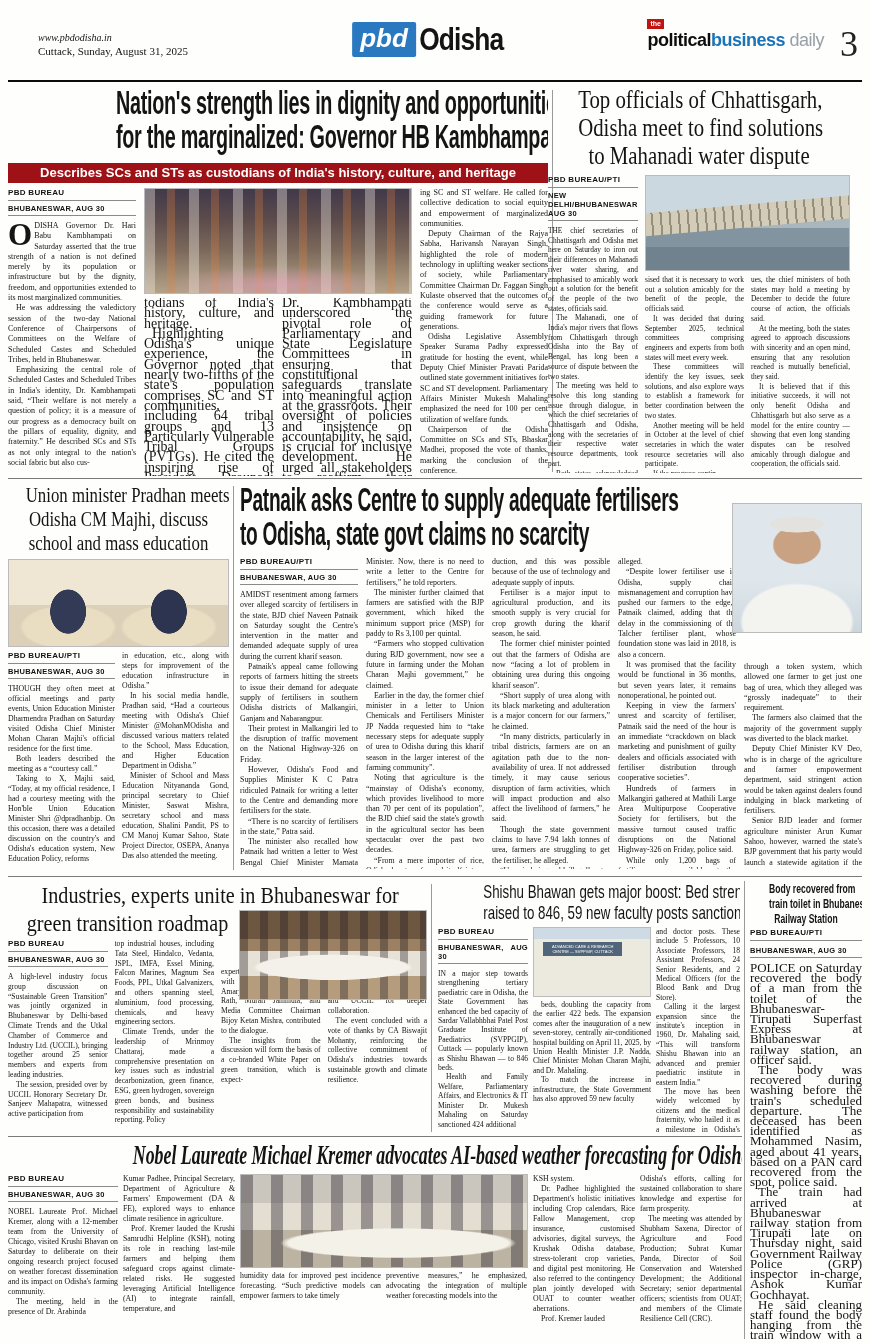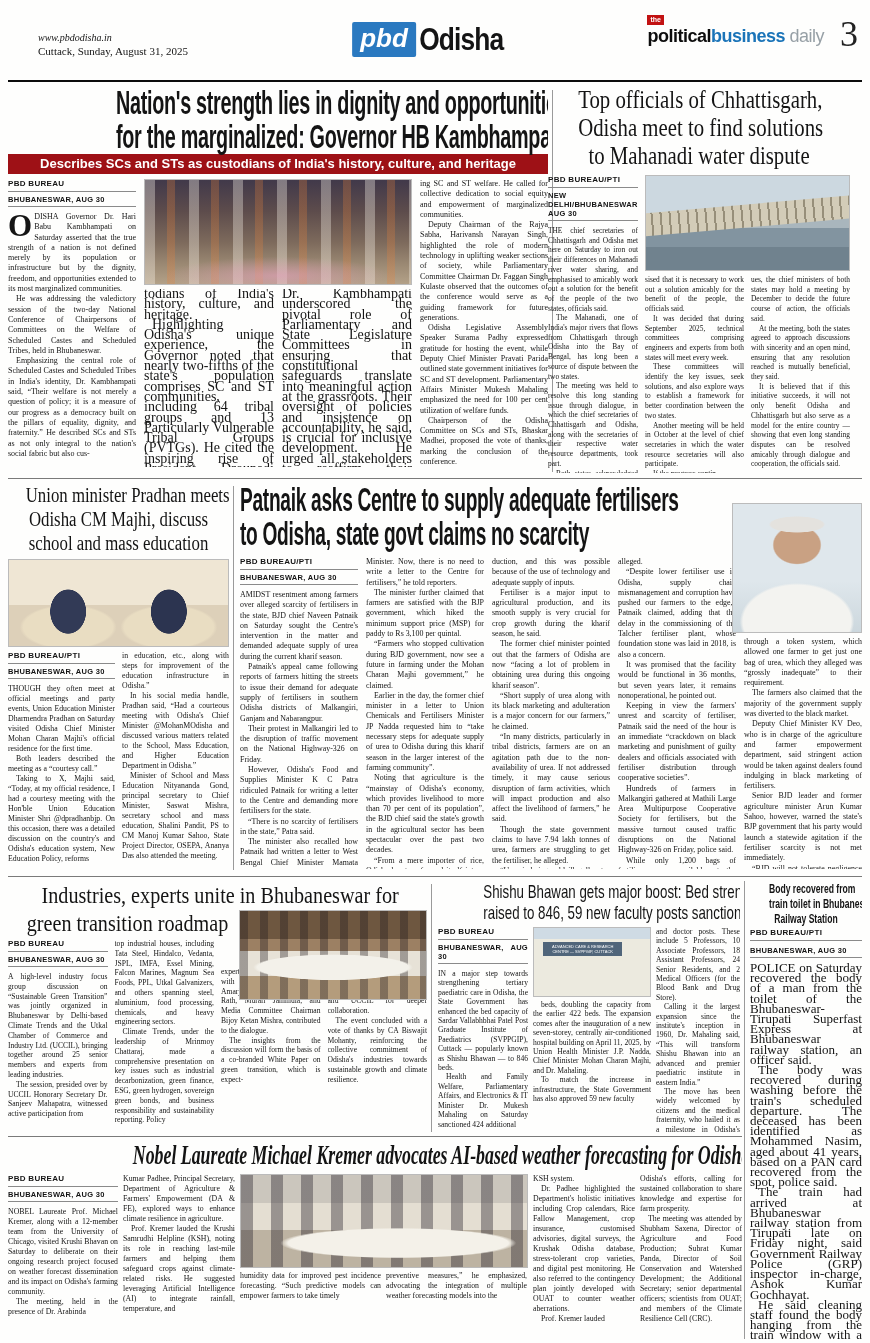--- a/index.html
+++ b/index.html
@@ -7,21 +7,21 @@
   .page{position:relative;width:870px;height:1343px;margin:0 auto;background:#fefefd;color:#141414;
          font-family:"Liberation Serif",serif;overflow:hidden}
   
   .mh{position:absolute;left:8px;top:0;width:854px;height:80px}
   .mh-left{position:absolute;left:30px;top:32px}
   .mh-web{font:italic 400 10px/12px "Liberation Serif",serif}
   .mh-date{font:400 11px/14px "Liberation Serif",serif;margin-top:0}
   .mh-logo{position:absolute;left:50%;top:22px;transform:translateX(-50%);display:flex;align-items:center}
   .mh-pbd{display:inline-block;background:#2a79c0;color:#fff;font:italic 700 26px/30px "Liberation Sans",sans-serif;padding:1px 8px 4px;border-radius:2px}
   .mh-odisha{display:inline-block;font:700 31px/34px "Liberation Sans",sans-serif;transform:scaleX(.85);transform-origin:left center;margin-left:3px;letter-spacing:-1px}
-  .mh-right{position:absolute;right:4px;top:16px;display:flex;align-items:center;gap:16px}
+  .mh-right{position:absolute;right:4px;top:26px;display:flex;gap:16px}
   .mh-brand{position:relative;white-space:nowrap;padding-top:4px}
   .mh-the{position:absolute;top:-7px;left:0;background:#c21212;color:#fff;font:700 7px/8px "Liberation Sans",sans-serif;padding:1px 3px;text-transform:lowercase}
   .mh-political{font:700 18px/20px "Liberation Sans",sans-serif;color:#0d0d0d;letter-spacing:-.5px}
   .mh-business{font:700 18px/20px "Liberation Sans",sans-serif;color:#1b74b8;letter-spacing:-.5px}
   .mh-daily{font:400 18px/20px "Liberation Sans",sans-serif;color:#97a0a6;letter-spacing:-.5px}
   .mh-page{font:400 36px/36px "Liberation Serif",serif;color:#222}
   .mh-rule{position:absolute;left:8px;top:80px;width:854px;height:2px;background:#0c0c0c}
   
   .art{position:absolute;overflow:hidden}
   .headline p{margin:0;white-space:nowrap;text-align:center;transform-origin:center}
@@ -34,21 +34,21 @@
   .col > p:first-child{text-indent:0}
   .paras p{margin:0;text-indent:8px}
   .paras.open p:first-child{text-indent:0}
   .lead{text-indent:0 !important}
   .dropcap{float:left;font:700 31px/26px "Liberation Serif",serif;margin:1px 2px 0 0}
   .vr{position:absolute;width:1px;background:#9a9a9a}
   .hr{position:absolute;height:1px;background:#7a7a7a}
   .ph{position:relative;overflow:hidden;border:1px solid #bbb}
   
   .a1{left:8px;top:86px;width:540px;height:390px}
-  .a1 .kicker{margin-top:0;height:20px;background:#9e1116;color:#fff;font:700 13px/20px "Liberation Sans",sans-serif;text-align:center;overflow:hidden;white-space:nowrap}
+  .a1 .kicker{margin-top:9px;height:20px;background:#9e1116;color:#fff;font:700 13px/20px "Liberation Sans",sans-serif;text-align:center;overflow:hidden;white-space:nowrap}
   .a1 .body{margin-top:5px;height:290px;gap:8px}
   .a1 .colA{width:128px;flex:none;font-size:8px;line-height:10.3px}
   .a1 .mid{width:268px;flex:none}
   .ph-conference{height:106px;margin-bottom:4px;background:
      radial-gradient(ellipse 60% 26% at 50% 92%, rgba(228,158,188,.6), transparent 70%),
      repeating-linear-gradient(90deg, rgba(250,245,235,.35) 0 10px, rgba(40,30,40,0) 10px 22px, rgba(230,130,60,.28) 22px 30px, rgba(0,0,0,0) 30px 44px),
      linear-gradient(180deg,#41394a 0%,#5d4c4c 30%,#7d6a5c 60%,#9c8a74 82%,#b3a188 100%)}
   .a1 .mid .cols{gap:8px;height:178px}
   .a1 .mid .col{width:130px;font-size:14px;line-height:10.3px}
   
@@ -71,21 +71,21 @@
      radial-gradient(ellipse 34% 40% at 27% 78%, #e9ddc2 0 60%, transparent 65%),
      radial-gradient(ellipse 34% 40% at 73% 78%, #e9ddc2 0 60%, transparent 65%),
      linear-gradient(180deg,#efe6d4 0 52%,#ddd0b9 52% 100%)}
   .a3 .body{height:222px;gap:7px;font-size:7.8px;line-height:10px}
   .a3 .col{width:107px}
   
   .a4{left:240px;top:483px;width:622px;height:390px}
   .a4 .headline p{text-align:left;transform-origin:left center;font:700 33px/34px "Liberation Sans",sans-serif;transform:scaleX(.58);letter-spacing:-.5px}
   .a4 .body{margin-top:6px;height:312px;gap:8px;font-size:7.9px;line-height:10.3px}
   .a4 .col{flex:1}
-  .a4 .col5{margin-top:80px}
+  .a4 .col5{margin-top:105px}
   .ph-patnaik{position:absolute;right:0;top:20px;width:130px;height:130px;background:
      radial-gradient(ellipse 34% 10% at 50% 16%, #e4e2de 0 60%, transparent 65%),
      radial-gradient(ellipse 30% 24% at 50% 32%, #c9a183 0 60%, transparent 64%),
      radial-gradient(ellipse 62% 42% at 50% 92%, #f3f3f0 0 68%, transparent 72%),
      linear-gradient(180deg,#dfe7ec 0 60%,#ccd7dd 100%)}
   
   .a5{left:8px;top:881px;width:419px;height:252px}
   .a5 .headline p{font:400 24px/28px "Liberation Serif",serif;transform:scaleX(.84)}
   .a5 .headline p:nth-child(2){width:56%}
   .a5 .body{margin-top:2px;height:192px;gap:7px;font-size:7.6px;line-height:9.8px}
@@ -379,21 +379,21 @@
     <div class="headline">
         <p>Body recovered from</p>
         <p>train toilet in Bhubaneswar</p>
         <p>Railway Station</p>
       </div>
     <div class="byline">PBD BUREAU/PTI</div>
     <div class="dateline">BHUBANESWAR, AUG 30</div>
     <div class="col paras open">
         <p>POLICE on Saturday recovered the body of a man from the toilet of the Bhubaneswar-Tirupati Superfast Express at Bhubaneswar railway station, an officer said.</p>
         <p>The body was recovered during washing before the train's scheduled departure. The deceased has been identified as Mohammed Nasim, aged about 41 years, based on a PAN card recovered from the spot, police said.</p>
-        <p>The train had arrived at Bhubaneswar railway station from Tirupati late on Friday night, said Government Railway Police (GRP) inspector in-charge, Ashok Kumar Gochhayat.</p>
+        <p>The train had arrived at Bhubaneswar railway station from Tirupati late on Thursday night, said Government Railway Police (GRP) inspector in-charge, Ashok Kumar Gochhayat.</p>
         <p>He said cleaning staff found the body hanging from the train window with a belt inside the toilet.</p>
         <p>Gochhayat said the scientific team and GRP officials are investigating the matter.</p>
         <p>“Preliminary investigation indicates that it was a case of suicide,” he said.</p>
       </div>
   </section>
 
   <div class="hr" style="left:8px;top:1136px;width:734px"></div>
 
   <section class="art a8">
     <div class="headline">

